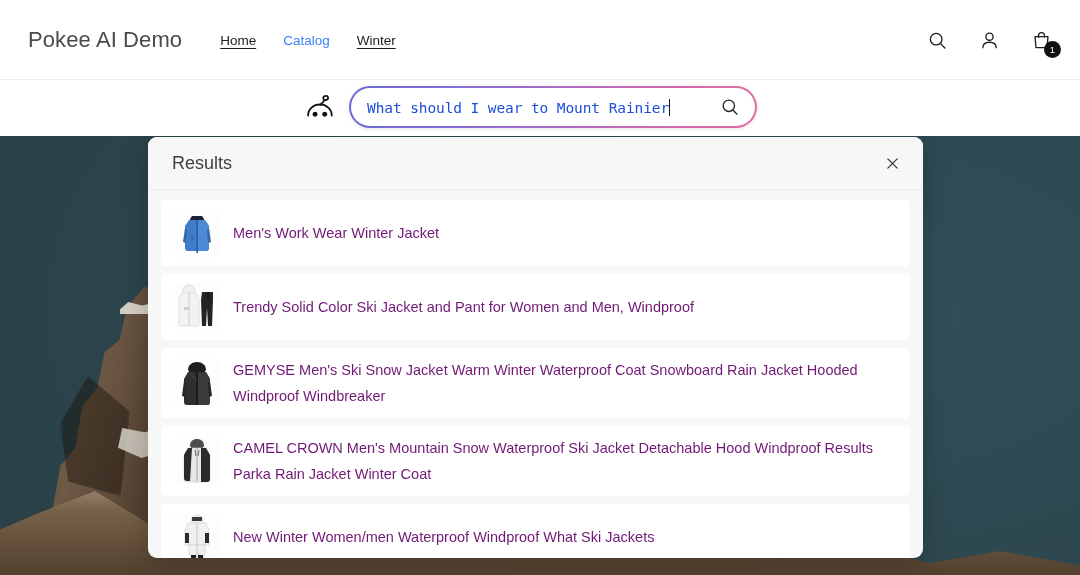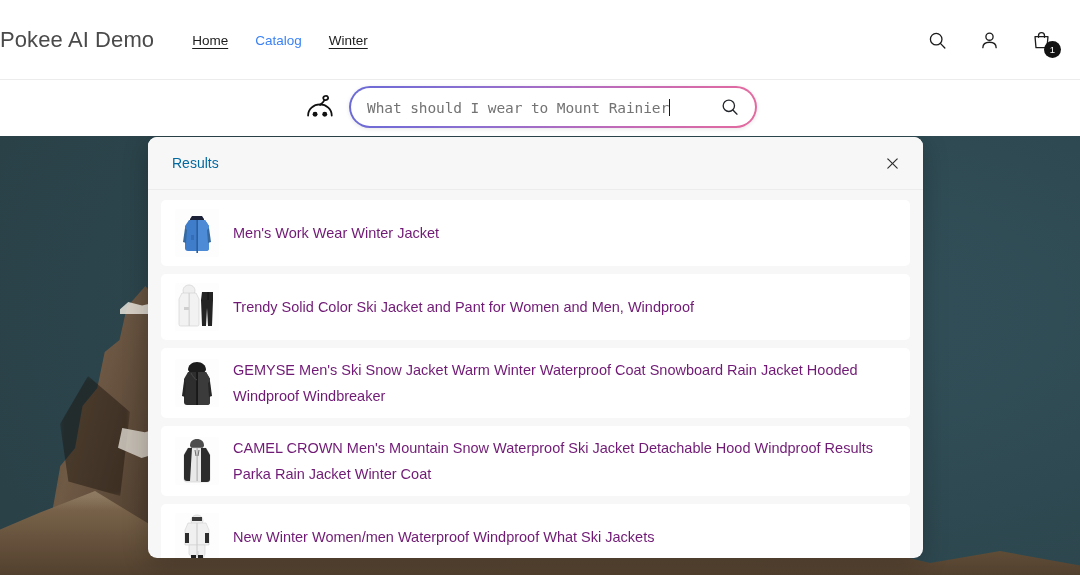--- a/index.html
+++ b/index.html
@@ -98,20 +98,21 @@
   .header {
     position: absolute;
     left: 0; top: 0;
     width: 1080px; height: 80px;
     background: #ffffff;
     display: flex;
     align-items: center;
     z-index: 20;
   }
   .brand {
+    margin-left: 28px;
     font-size: 22px;
     font-weight: 400;
     color: #4a4a4a;
     letter-spacing: .1px;
     white-space: nowrap;
   }
   .nav {
     display: flex;
     align-items: center;
     gap: 27px;
@@ -194,21 +195,21 @@
     border-radius: 19px;
     background: #ffffff;
     display: flex;
     align-items: center;
     padding: 0 14px 0 16px;
   }
   .search-text {
     flex: 1 1 auto;
     font-family: "DejaVu Sans Mono", "Liberation Mono", monospace;
     font-size: 14.5px;
-    color: #737373;
+    color: #1d4ed8;
     letter-spacing: -0.1px;
     white-space: nowrap;
     overflow: hidden;
   }
   .caret {
     display: inline-block;
     width: 1px; height: 17px;
     background: #15181c;
     vertical-align: -3px;
     margin-left: 0px;
@@ -235,22 +236,22 @@
   }
   .results-head {
     height: 53px;
     background: #f7f7f7;
     display: flex;
     align-items: center;
     padding: 0 20px 0 24px;
     border-bottom: 1px solid #ececec;
   }
   .results-title {
-    font-size: 14px;
-    color: #0369a1;
+    font-size: 18px;
+    color: #404040;
   }
   .results-close {
     margin-left: auto;
     width: 22px; height: 22px;
     display: flex; align-items: center; justify-content: center;
     color: #2b2b2b;
     cursor: pointer;
   }
   .results-list {
     padding: 10px 13px 0 13px;

